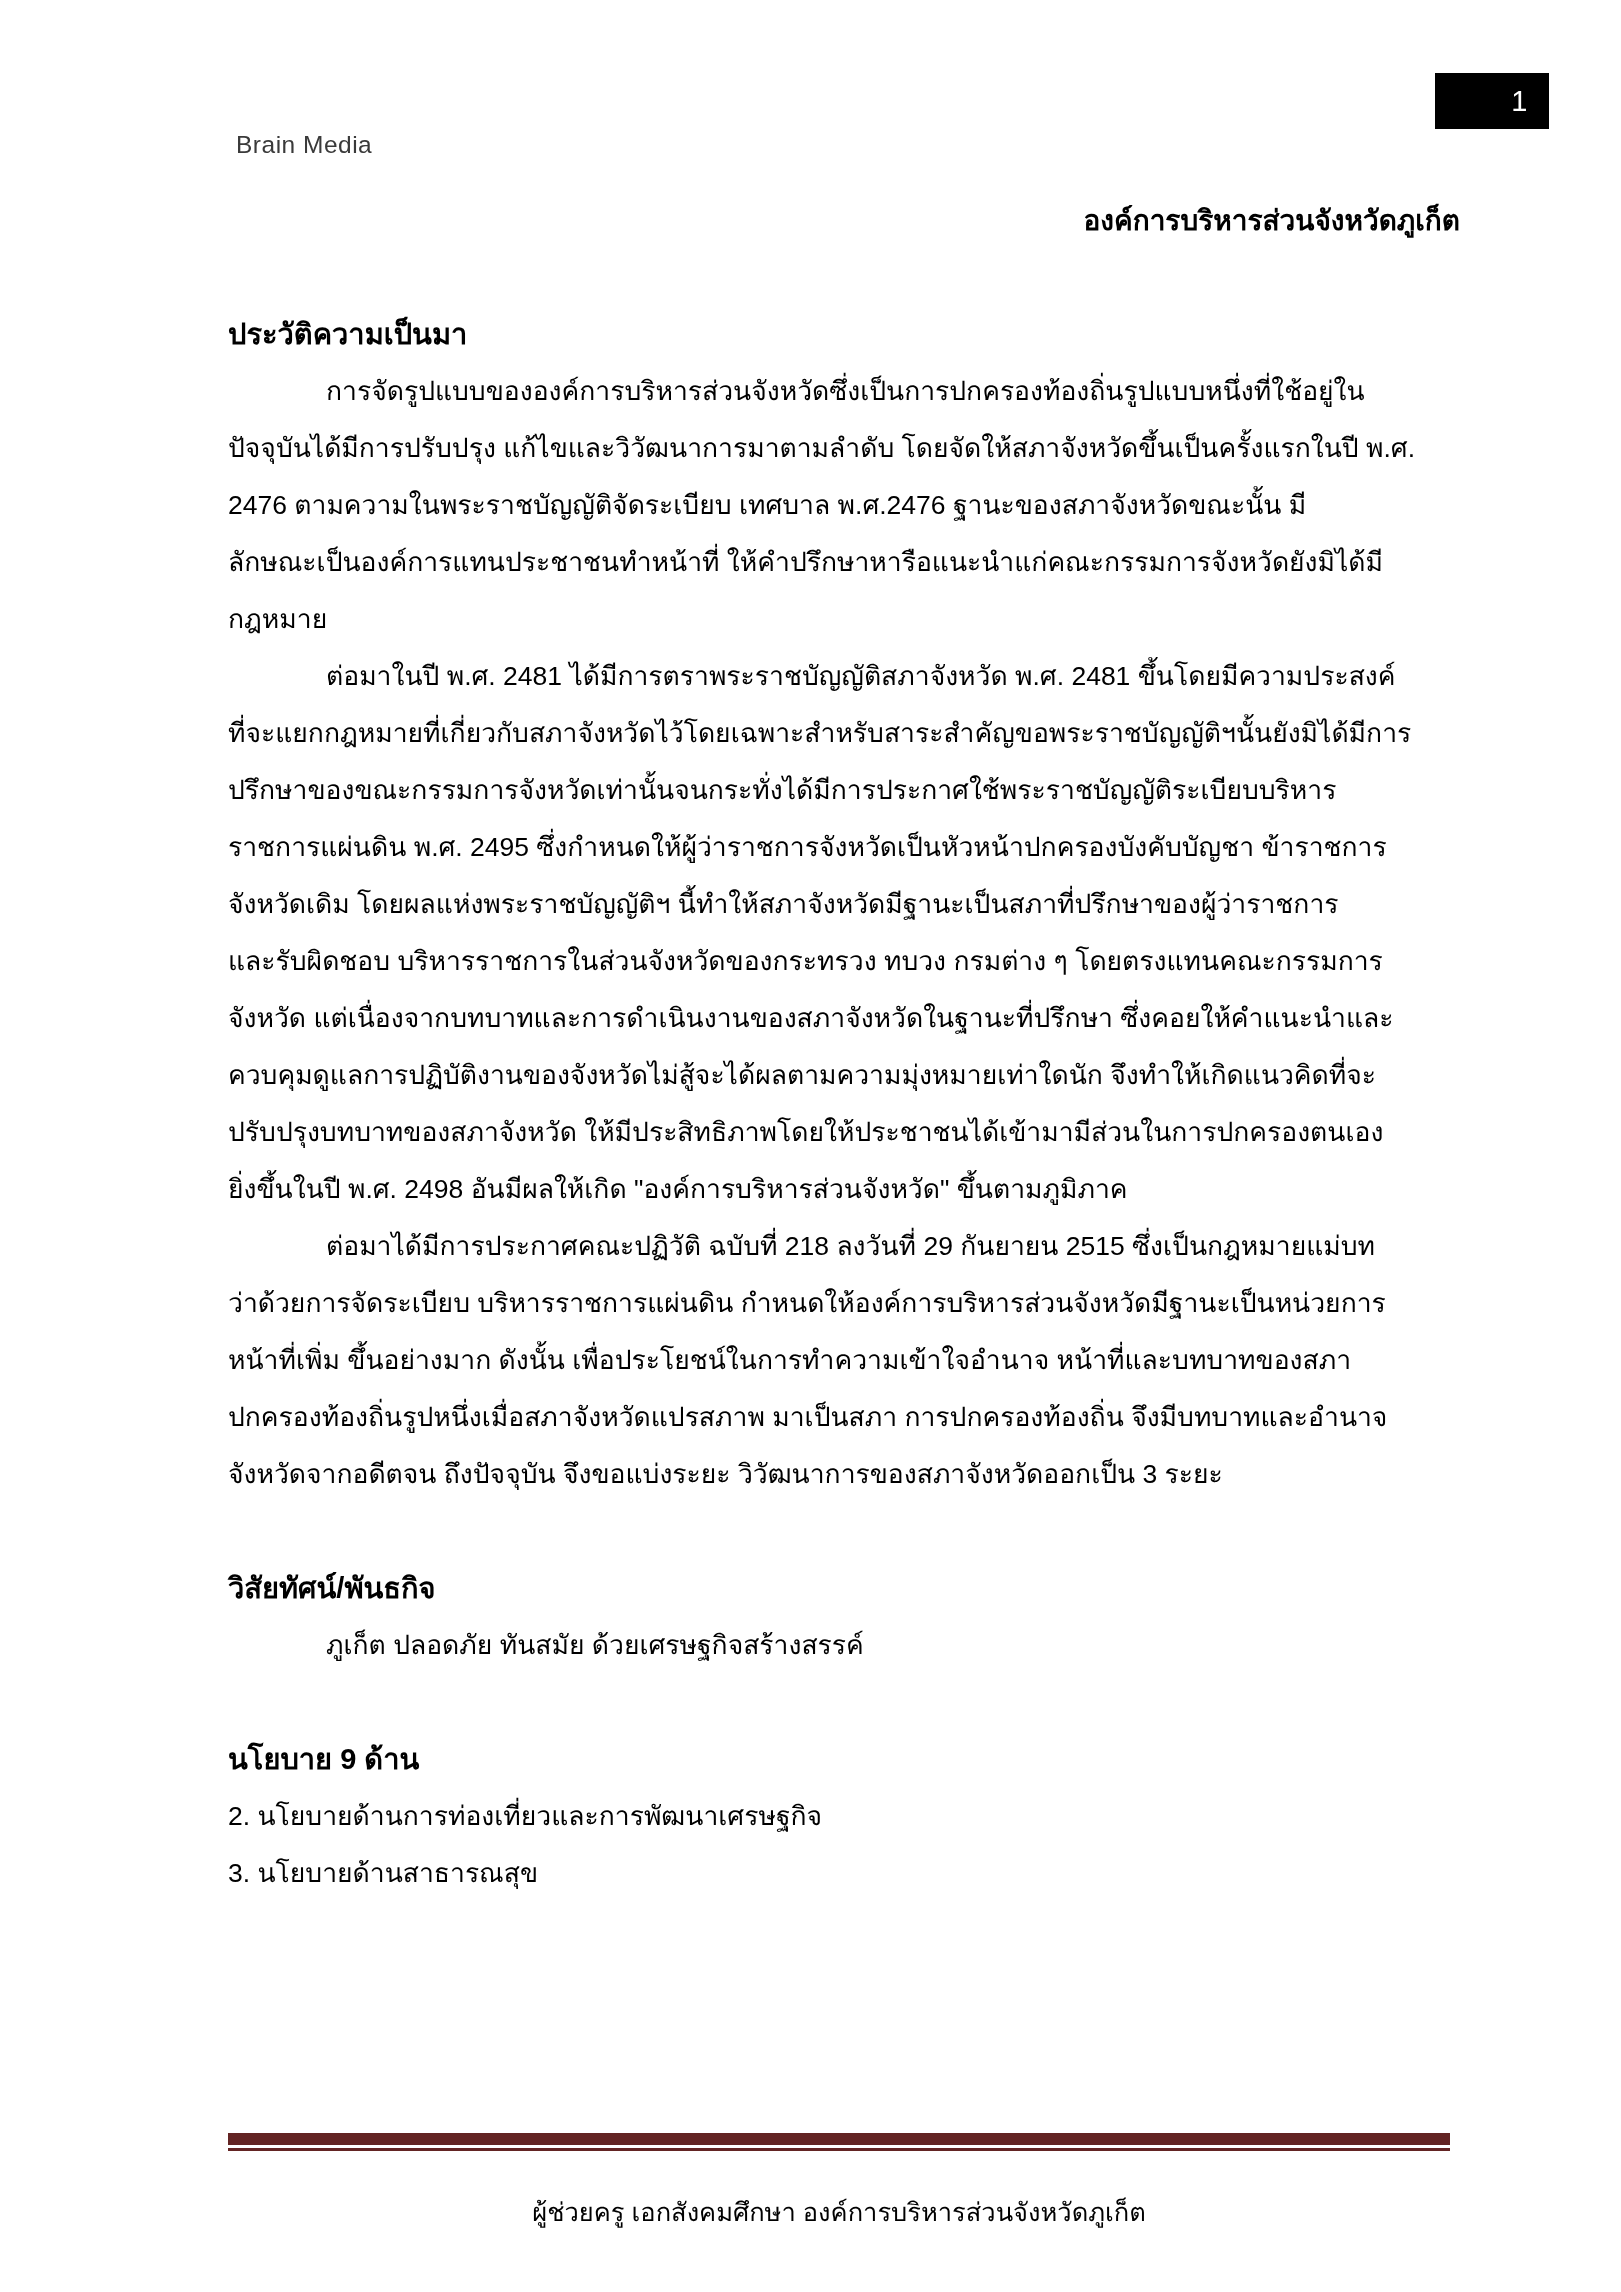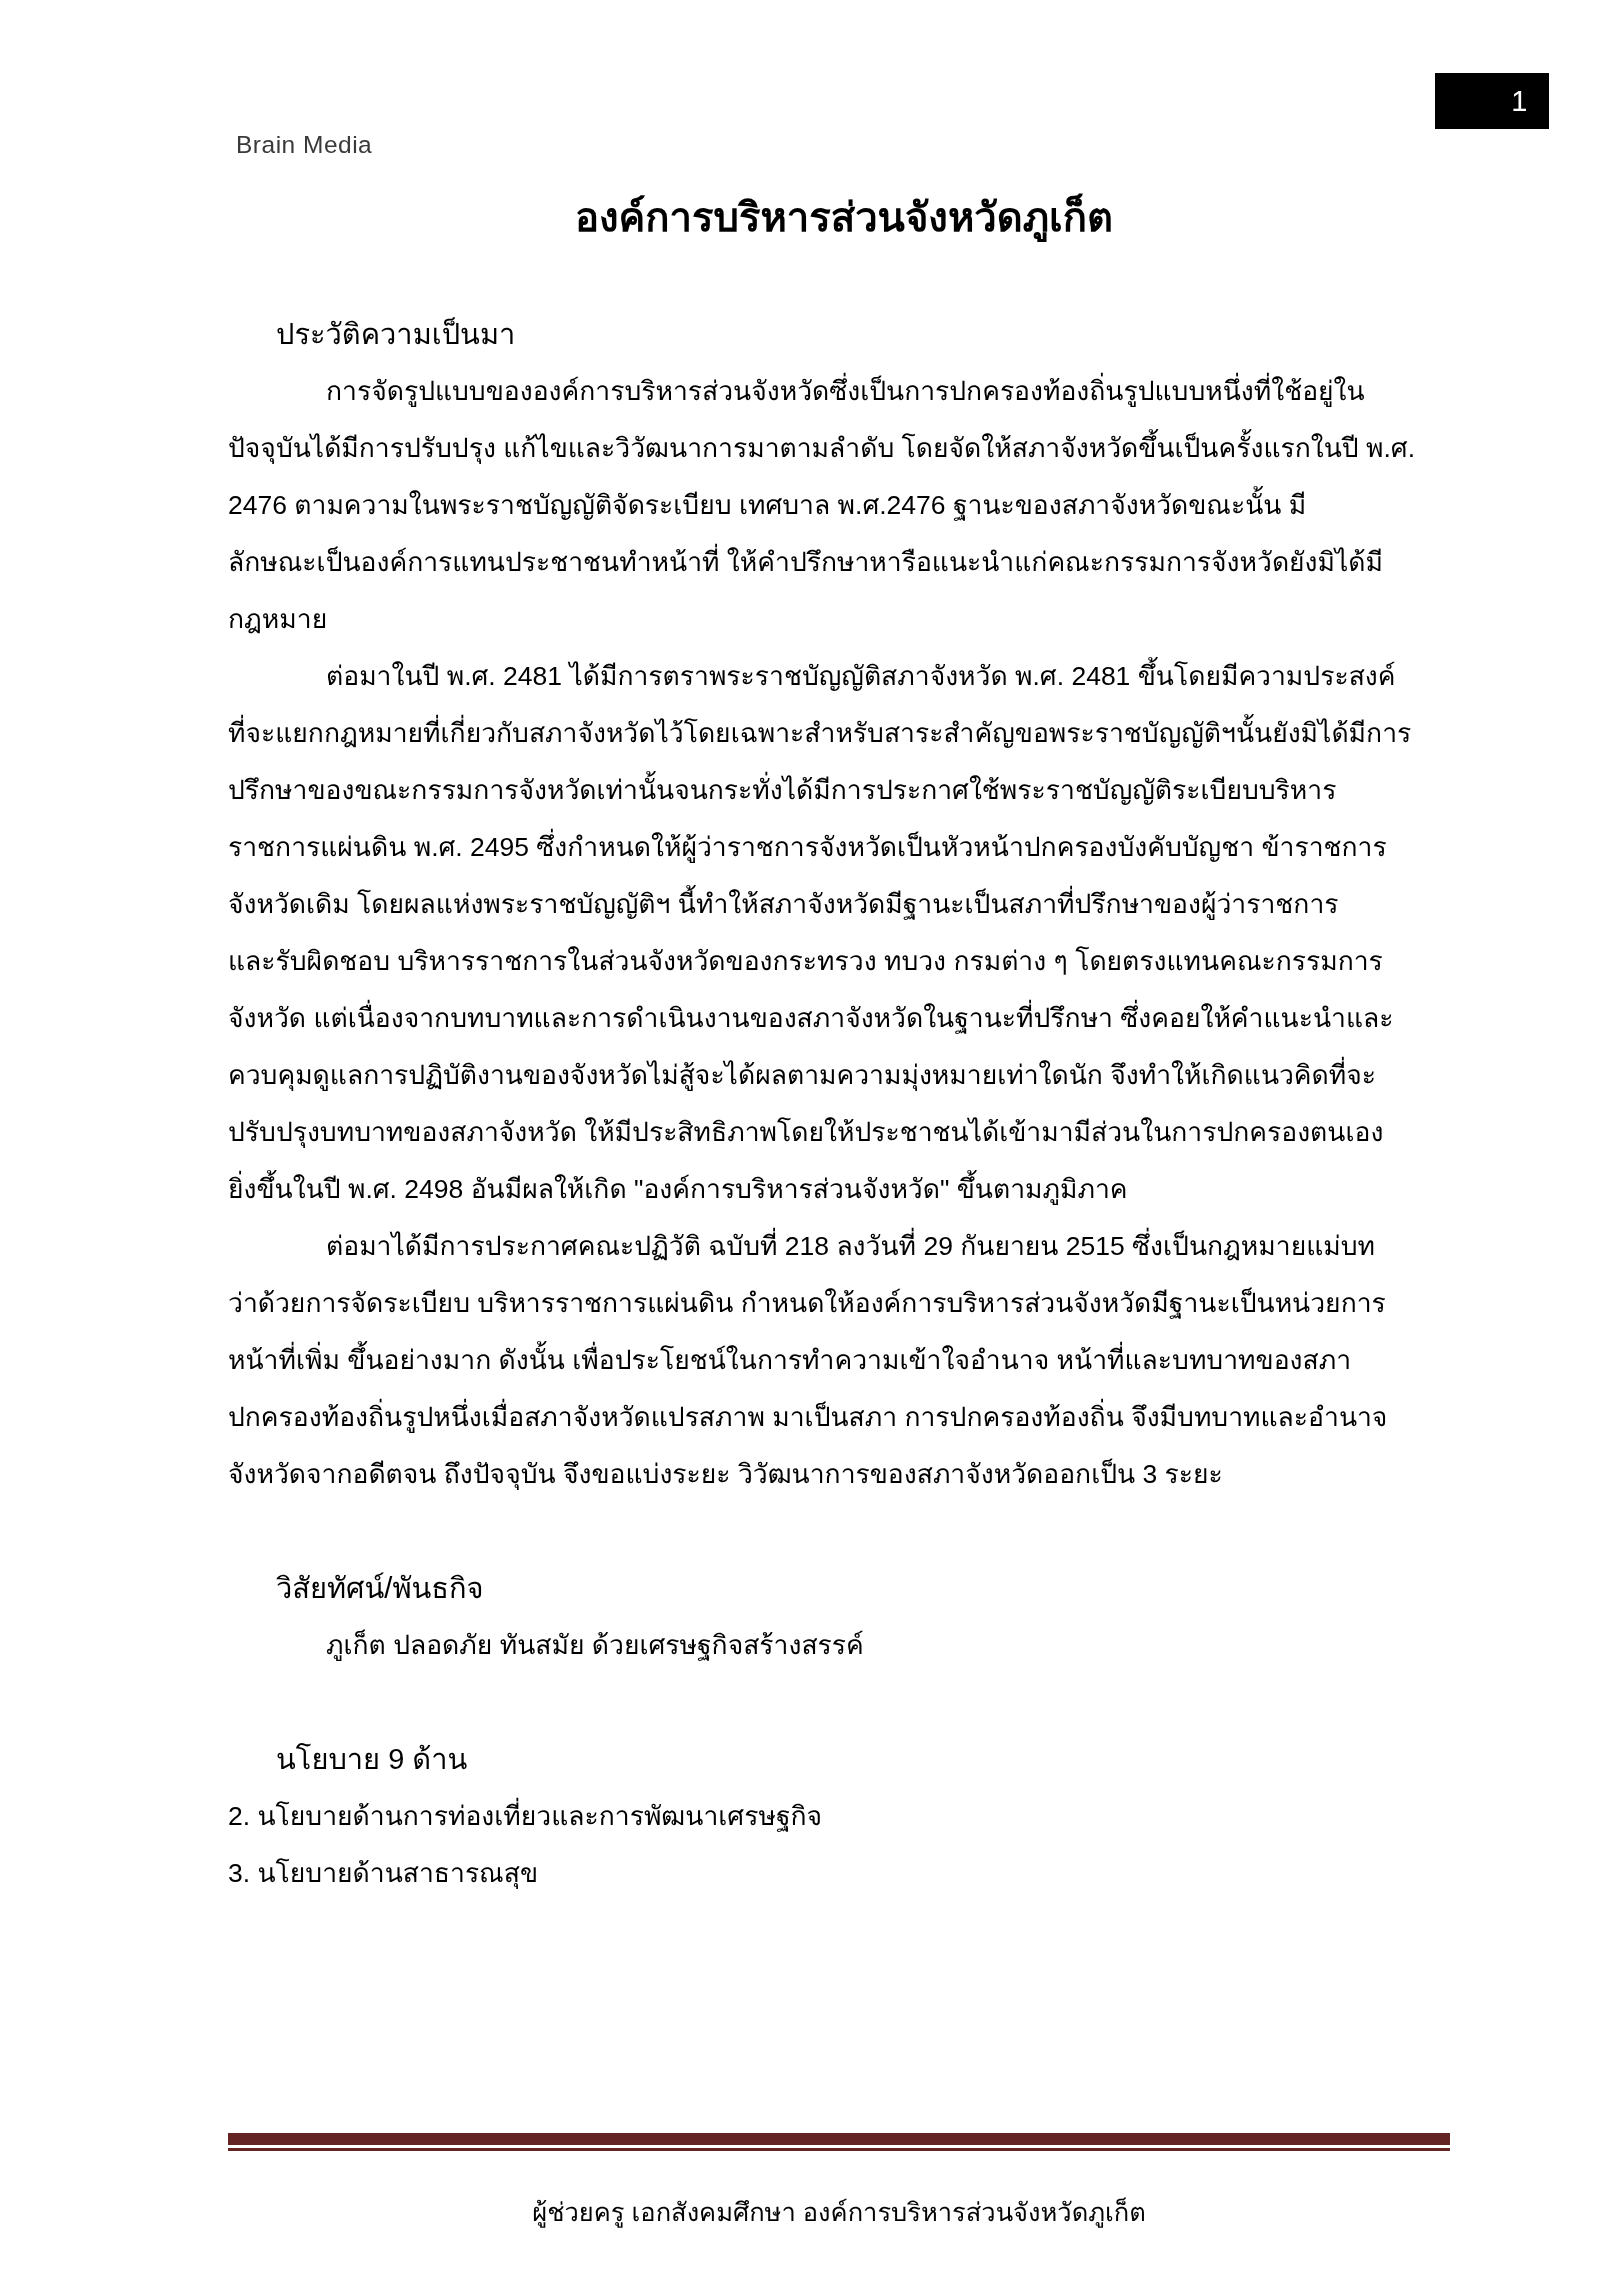--- a/index.html
+++ b/index.html
@@ -16,22 +16,22 @@
     position: absolute; left: 1435px; top: 73px; width: 114px; height: 56px;
     background: #000000; color: #ffffff; font-size: 29px; line-height: 56px;
     text-align: right; padding-right: 21.6px; box-sizing: border-box;
   }
   .flow {
     position: absolute; left: 228px; top: 192px; width: 1232px;
     font-size: 26.5px; line-height: 57px;
   }
   .ln { height: 57px; white-space: nowrap; }
   .blank { height: 57px; }
-  .title-ln { text-align: center; font-weight: bold; font-size: 40px; white-space: nowrap; height: 57px; font-family: Liberation Mono, monospace; }
-  .hd { font-weight: normal; font-size: 29px; margin-left: 48px; }
+  .title-ln { text-align: right; font-weight: bold; font-size: 28px; white-space: nowrap; height: 57px; }
+  .hd { font-weight: bold; font-size: 29px; }
   .indent { text-indent: 98px; }
   .footer-rule { position: absolute; left: 228px; top: 2133px; width: 1222px; }
   .footer-rule .thick { height: 11.8px; background: #632423; }
   .footer-rule .thin  { height: 2.9px;  background: #632423; margin-top: 2.9px; }
   .footer-text {
     position: absolute; left: 228px; top: 2192px; width: 1222px;
     text-align: center; font-size: 25.5px;
   }
 </style>
 </head>

